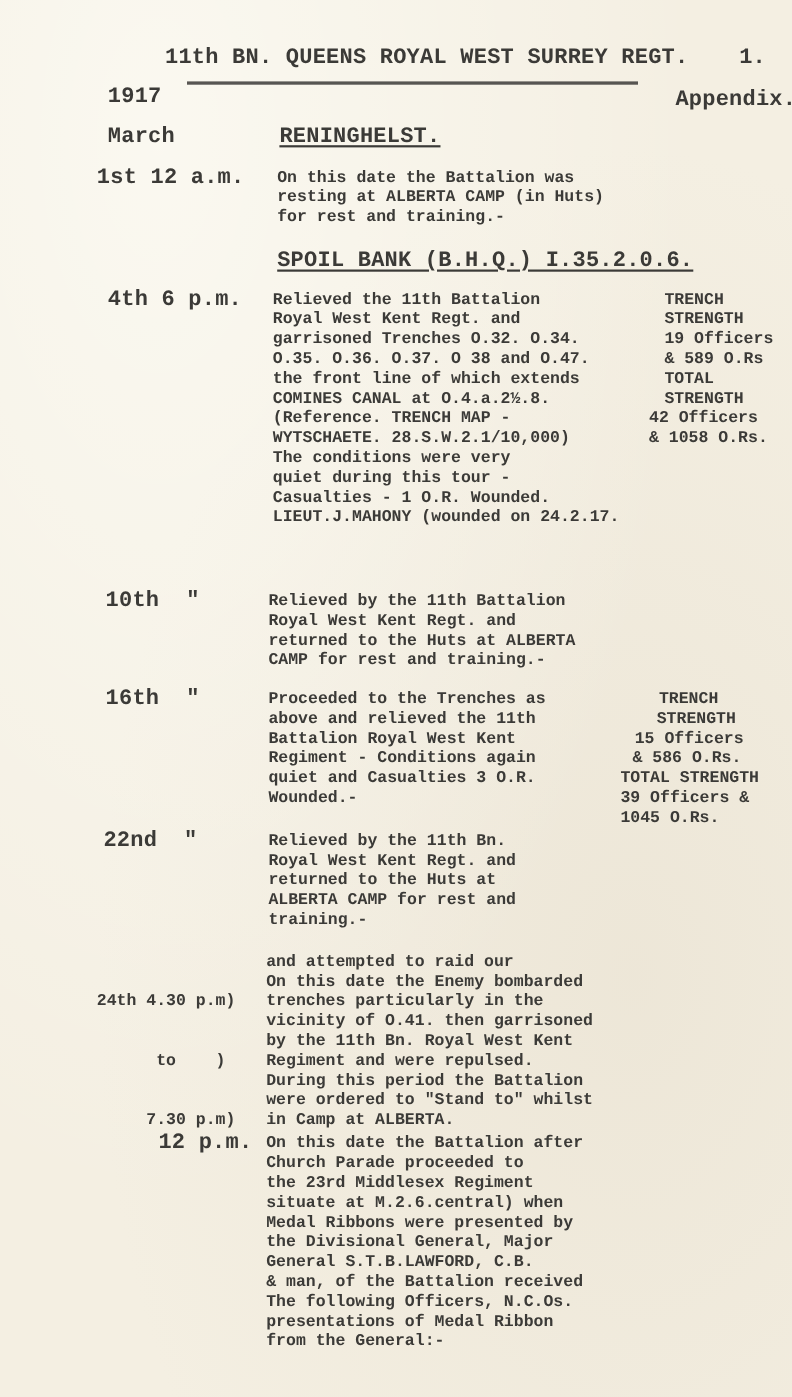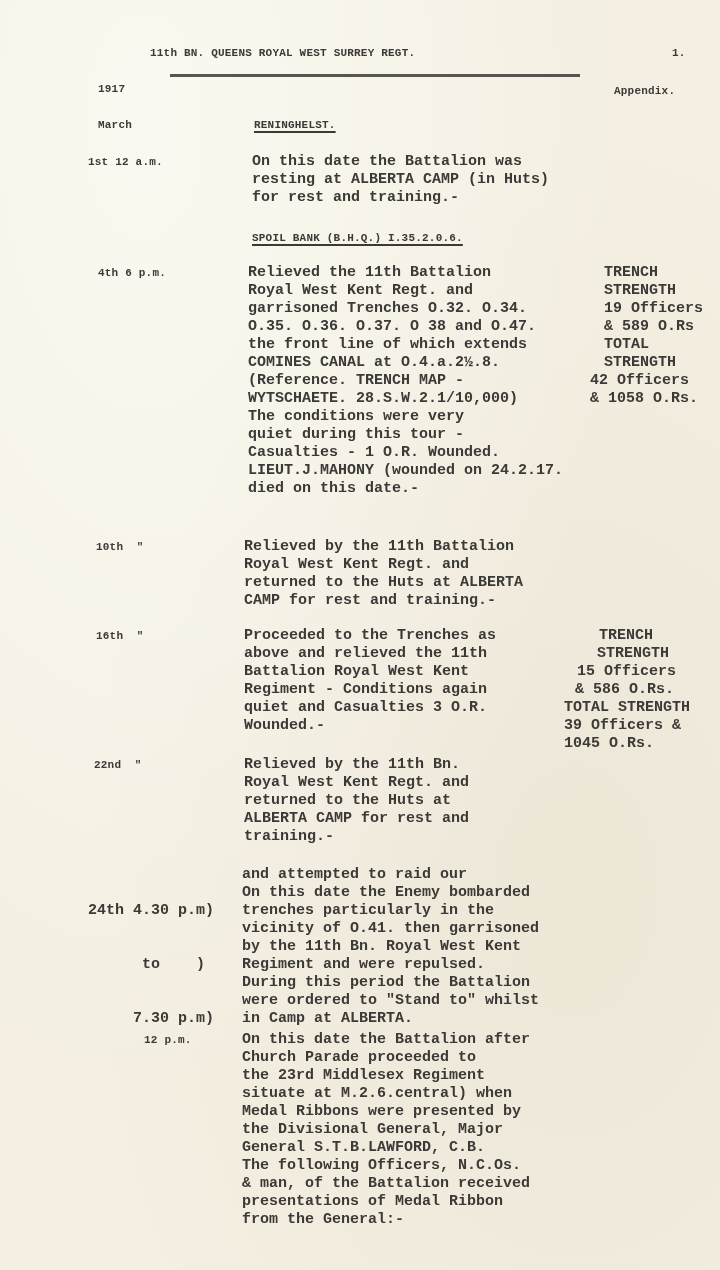--- a/index.html
+++ b/index.html
@@ -10,21 +10,21 @@
     color:#3b3a37;
     position:relative;
   }
   .page {
     position:absolute; left:0; top:0; width:720px; height:1270px;
     background:
       radial-gradient(ellipse at 20% 10%, rgba(255,255,250,0.6), rgba(0,0,0,0) 60%),
       radial-gradient(ellipse at 80% 70%, rgba(230,222,205,0.5), rgba(0,0,0,0) 60%),
       #f4efe2;
   }
-  .t { position:absolute; font-size:11px; line-height:18px; white-space:pre; letter-spacing:0.2px; font-weight:bold; }
+  .t { position:absolute; font-size:20px; line-height:18px; white-space:pre; letter-spacing:0.2px; font-weight:bold; }
   .ul { text-decoration:underline; text-decoration-thickness:1.5px; text-underline-offset:3px; }
   .rule { position:absolute; left:170px; top:74px; width:410px; height:3px; background:#3b3a37; opacity:0.85; }
   .line { display:block; }
   .block { position:absolute; font-size:15px; line-height:18px; font-weight:bold; }
 </style>
 </head>
 <body>
 
 <div class="page">
 
@@ -54,21 +54,20 @@
     <span class="line">garrisoned Trenches O.32. O.34.</span>
     <span class="line">O.35. O.36. O.37. O 38 and O.47.</span>
     <span class="line">the front line of which extends</span>
     <span class="line">COMINES CANAL at O.4.a.2½.8.</span>
     <span class="line">(Reference. TRENCH MAP -</span>
     <span class="line">WYTSCHAETE. 28.S.W.2.1/10,000)</span>
     <span class="line">The conditions were very</span>
     <span class="line">quiet during this tour -</span>
     <span class="line">Casualties - 1 O.R. Wounded.</span>
     <span class="line">LIEUT.J.MAHONY (wounded on 24.2.17.</span>
-    <span class="line">died on this date.-</span>
   </div>
   <div class="block" style="left:604px;top:264px;">
     <span class="line">TRENCH</span>
     <span class="line">STRENGTH</span>
     <span class="line">19 Officers</span>
     <span class="line">&amp; 589 O.Rs</span>
     <span class="line">TOTAL</span>
     <span class="line">STRENGTH</span>
     <span class="line" style="margin-left:-14px;">42 Officers</span>
     <span class="line" style="margin-left:-14px;">&amp; 1058 O.Rs.</span>
@@ -129,19 +128,19 @@
 
   <div class="t" style="left:144px;top:1031px;text-align:center;">12 p.m.</div>
   <div class="block" style="left:242px;top:1031px;">
     <span class="line">On this date the Battalion after</span>
     <span class="line">Church Parade proceeded to</span>
     <span class="line">the 23rd Middlesex Regiment</span>
     <span class="line">situate at M.2.6.central) when</span>
     <span class="line">Medal Ribbons were presented by</span>
     <span class="line">the Divisional General, Major</span>
     <span class="line">General S.T.B.LAWFORD, C.B.</span>
+    <span class="line">&amp; man, of the Battalion received</span>
     <span class="line">The following Officers, N.C.Os.</span>
-    <span class="line">&amp; man, of the Battalion received</span>
     <span class="line">presentations of Medal Ribbon</span>
     <span class="line">from the General:-</span>
   </div>
 
 </div>
 
 </body></html>

